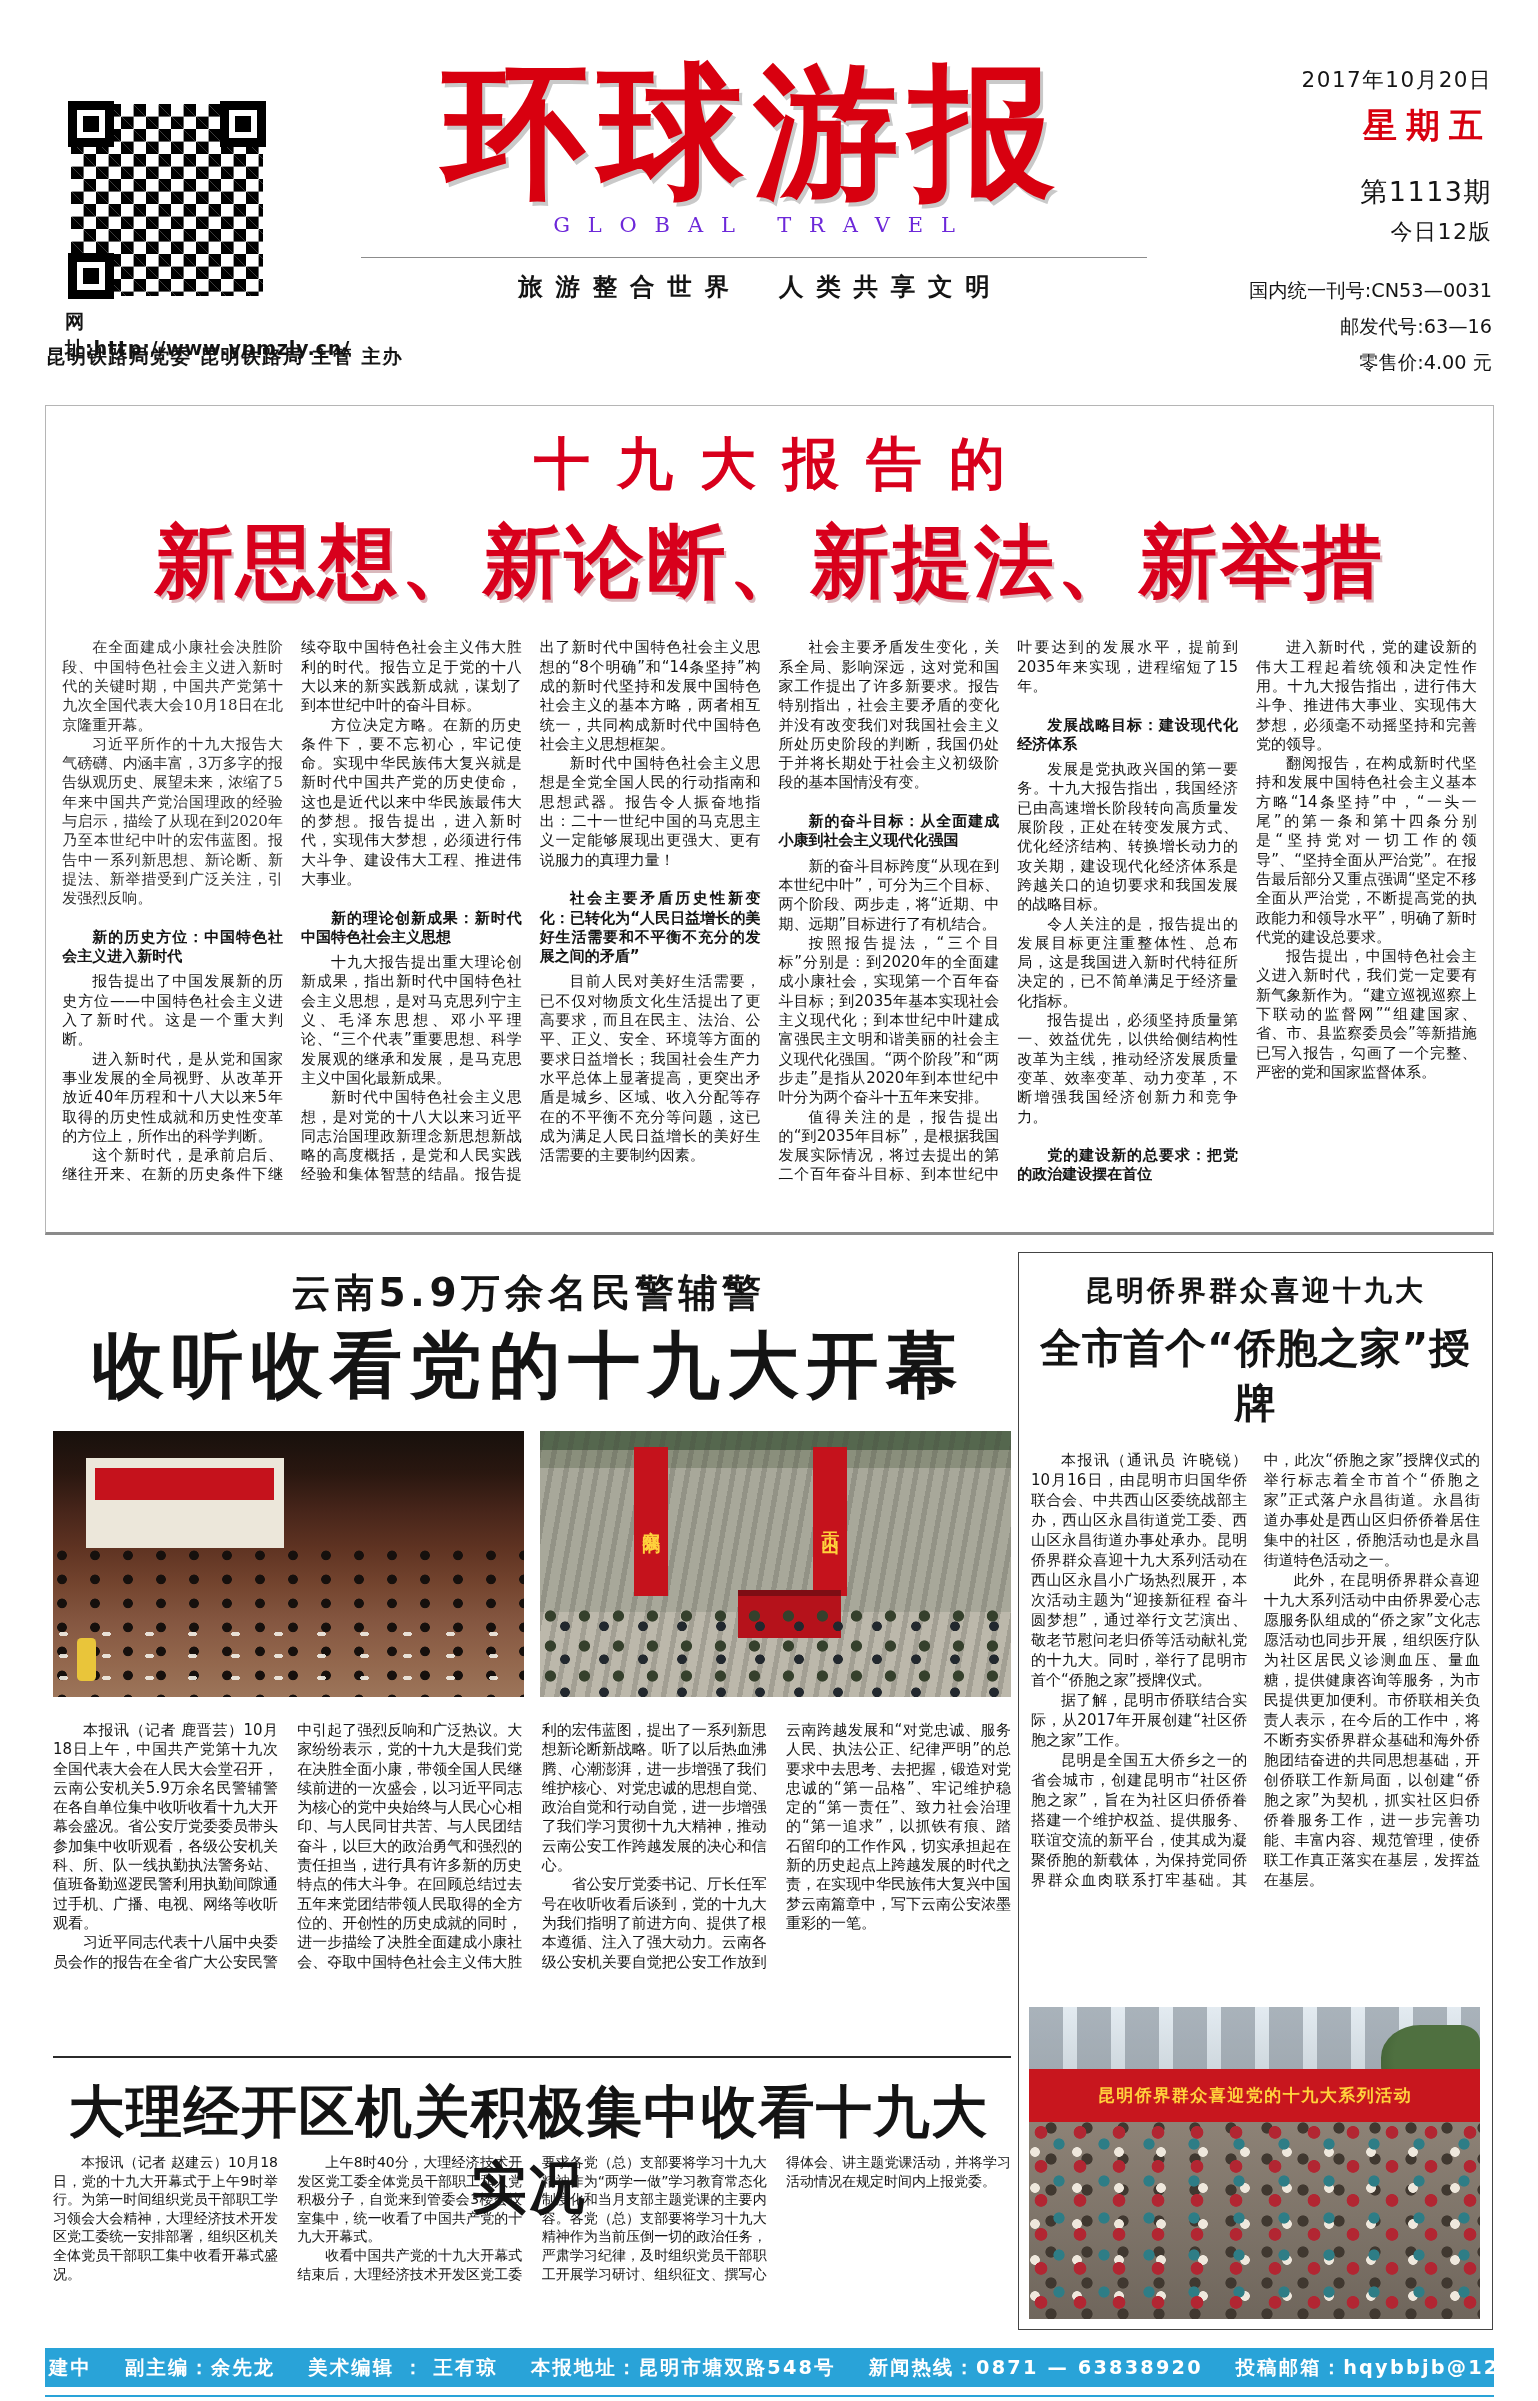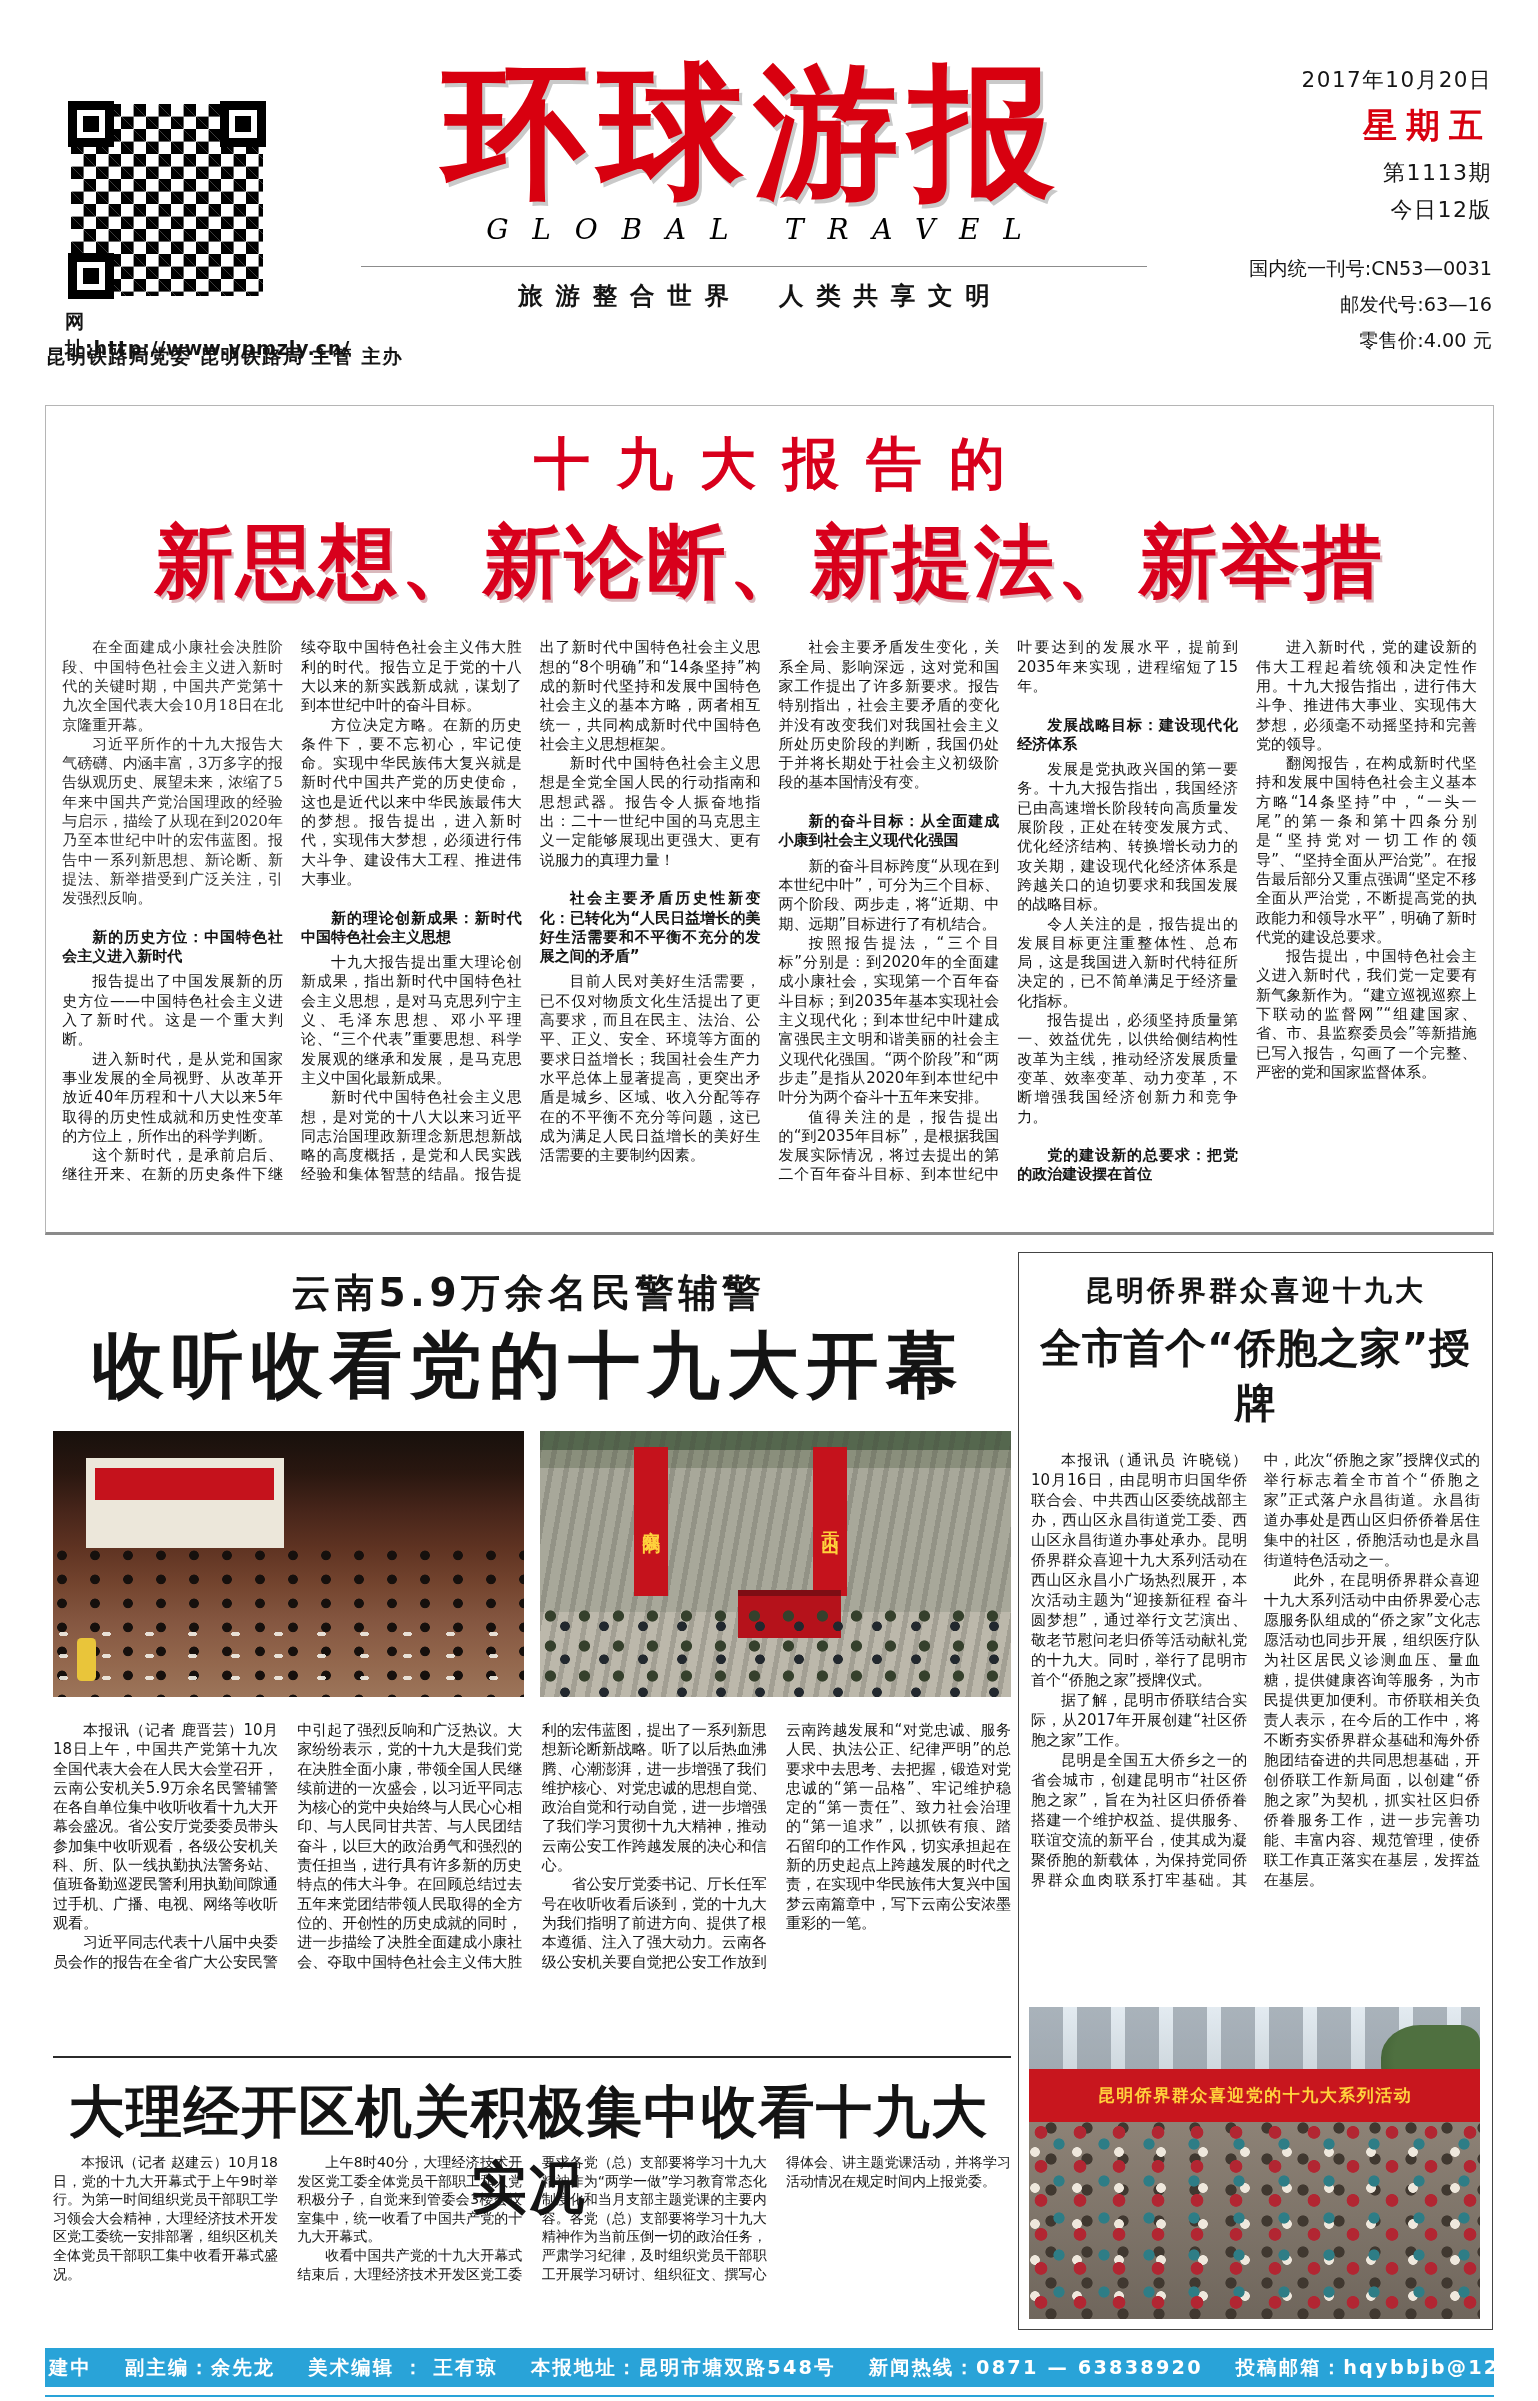--- a/index.html
+++ b/index.html
@@ -13,28 +13,28 @@
         linear-gradient(45deg,#000 25%,#fff 25% 75%,#000 75%) 12.6px 12.6px/25px 25px #fff;
       outline:4.5px solid #fff;}
   .finder{position:absolute;width:46px;height:46px;background:#fff;border:9px solid #000;box-sizing:border-box;}
   .finder:after{content:"";position:absolute;left:6px;top:6px;width:16.3px;height:16.3px;background:#000;}
   .f-tl{left:-3px;top:-3px}.f-tr{right:-3px;top:-3px}.f-bl{left:-3px;bottom:-3px}
   .qr-url{margin-top:12px;font-size:19.3px;font-weight:bold;letter-spacing:0.7px;}
   .sponsor{position:absolute;left:46px;top:343px;font-size:19.3px;font-weight:bold;letter-spacing:1.5px;}
   .masthead{position:absolute;left:327px;top:55px;width:854px;text-align:center;}
   .mast-title{font-size:145px;line-height:1.05;font-weight:900;color:#d8000f;letter-spacing:10.4px;
               text-shadow:3px 3.7px 0 #c9c9c9;font-family:"DejaVu Serif","Liberation Serif",serif;}
-  .mast-en{margin-top:6px;font-size:28px;letter-spacing:0.85em;text-indent:0.85em;
-           font-family:"DejaVu Serif","Liberation Serif",serif;color:#000000;font-style:italic;}
+  .mast-en{margin-top:6px;font-size:21px;letter-spacing:0.85em;text-indent:0.85em;
+           font-family:"DejaVu Serif","Liberation Serif",serif;color:#6d28d9;}
   .mast-slogan{margin:20px auto 0;width:92%;border-top:1.5px solid #8c8c8c;padding-top:12px;
                font-size:24.5px;font-weight:bold;letter-spacing:0.52em;text-indent:0.52em;}
   .head-info{position:absolute;right:46px;top:65px;width:319px;text-align:right;}
   .hi-date{font-size:21.5px;letter-spacing:1.5px;}
   .hi-week{font-size:34px;font-weight:bold;color:#d8000f;letter-spacing:9px;margin-top:9px;}
-  .hi-issue{font-size:22px;margin-top:9px;letter-spacing:1.5px;}
+  .hi-issue{font-size:27px;margin-top:25px;letter-spacing:1.5px;}
   .hi-pages{font-size:22px;margin-top:7.4px;letter-spacing:1.5px;}
   .hi-cn{font-size:19.3px;margin-top:30px;}
   .hi-postal{font-size:19.3px;margin-top:9px;}
   .hi-price{font-size:19.3px;margin-top:9px;}
   
   .lead-box{position:absolute;left:45px;top:405px;width:1449px;height:830px;box-sizing:border-box;
             border:0.7px solid #b5b5b5;border-bottom:3px solid #8a8a8a;padding:21px 16.3px 7.4px;}
   .lead-kicker{text-align:center;font-size:56px;font-weight:900;color:#d8001c;letter-spacing:27px;text-indent:27px;}
   .lead-headline{text-align:center;font-size:79px;font-weight:900;color:#d8001c;letter-spacing:3px;
                  margin-top:7.4px;text-shadow:2.2px 3px 0 #d9b8bc;}

